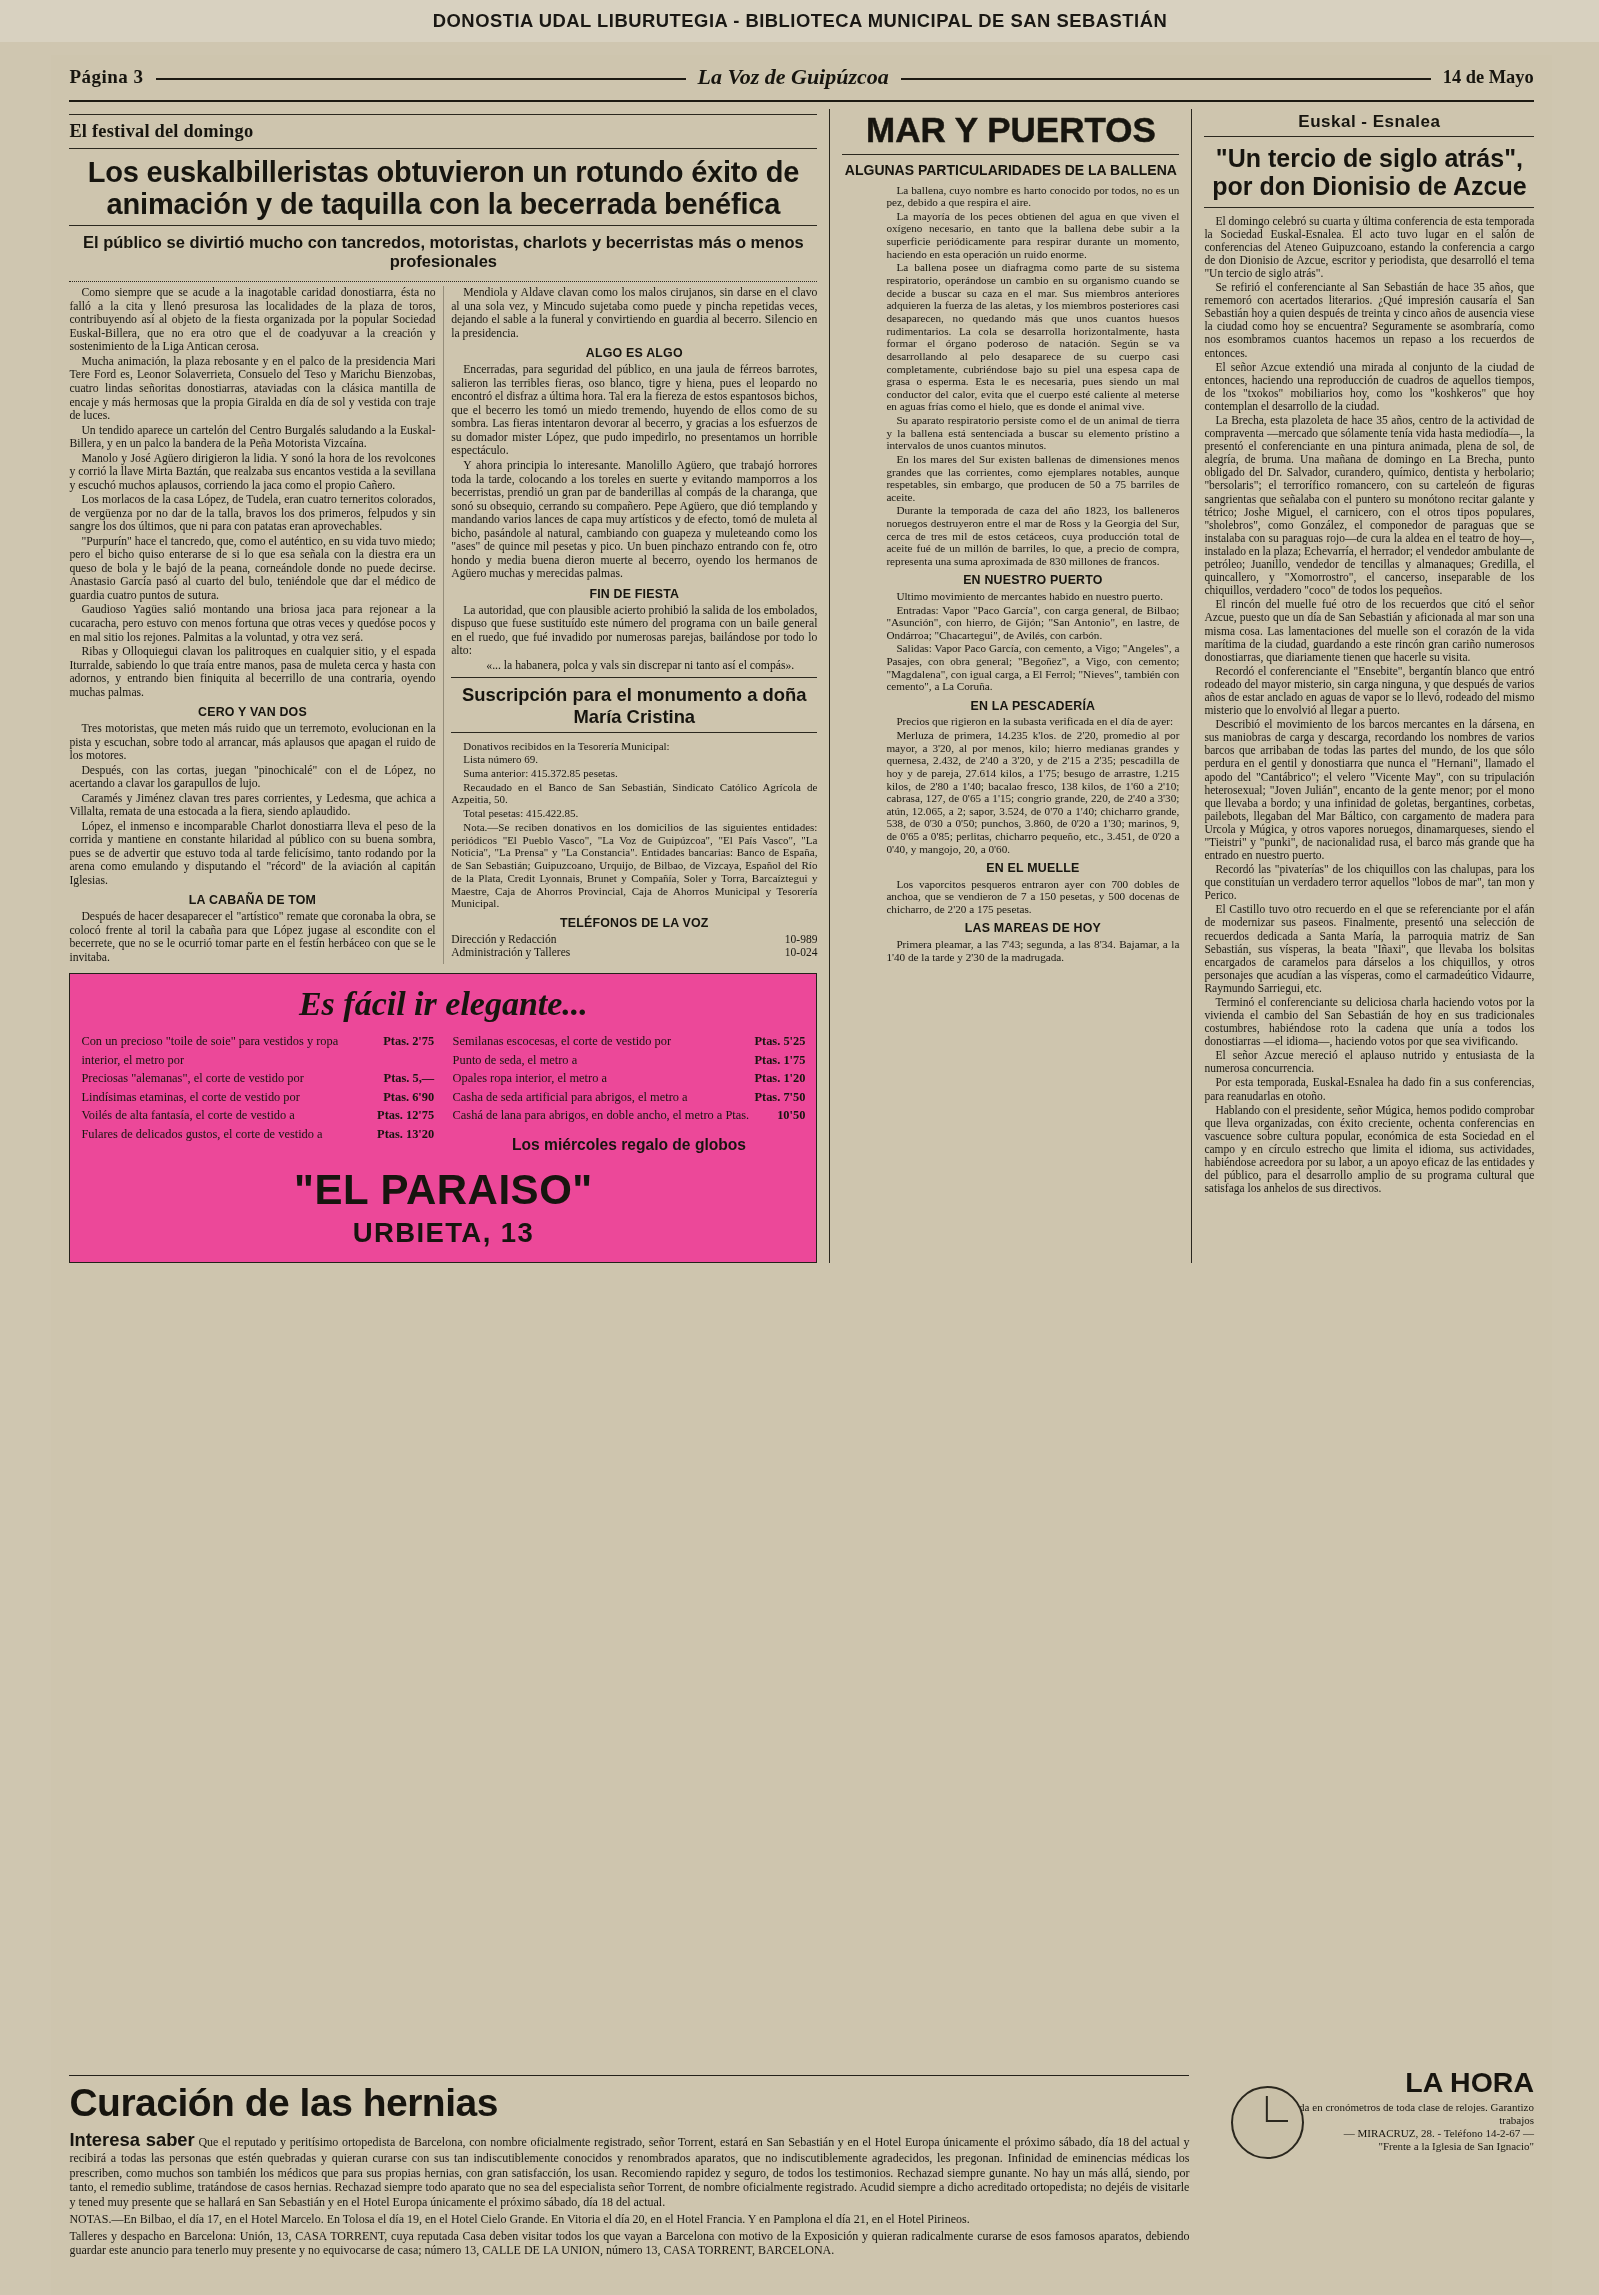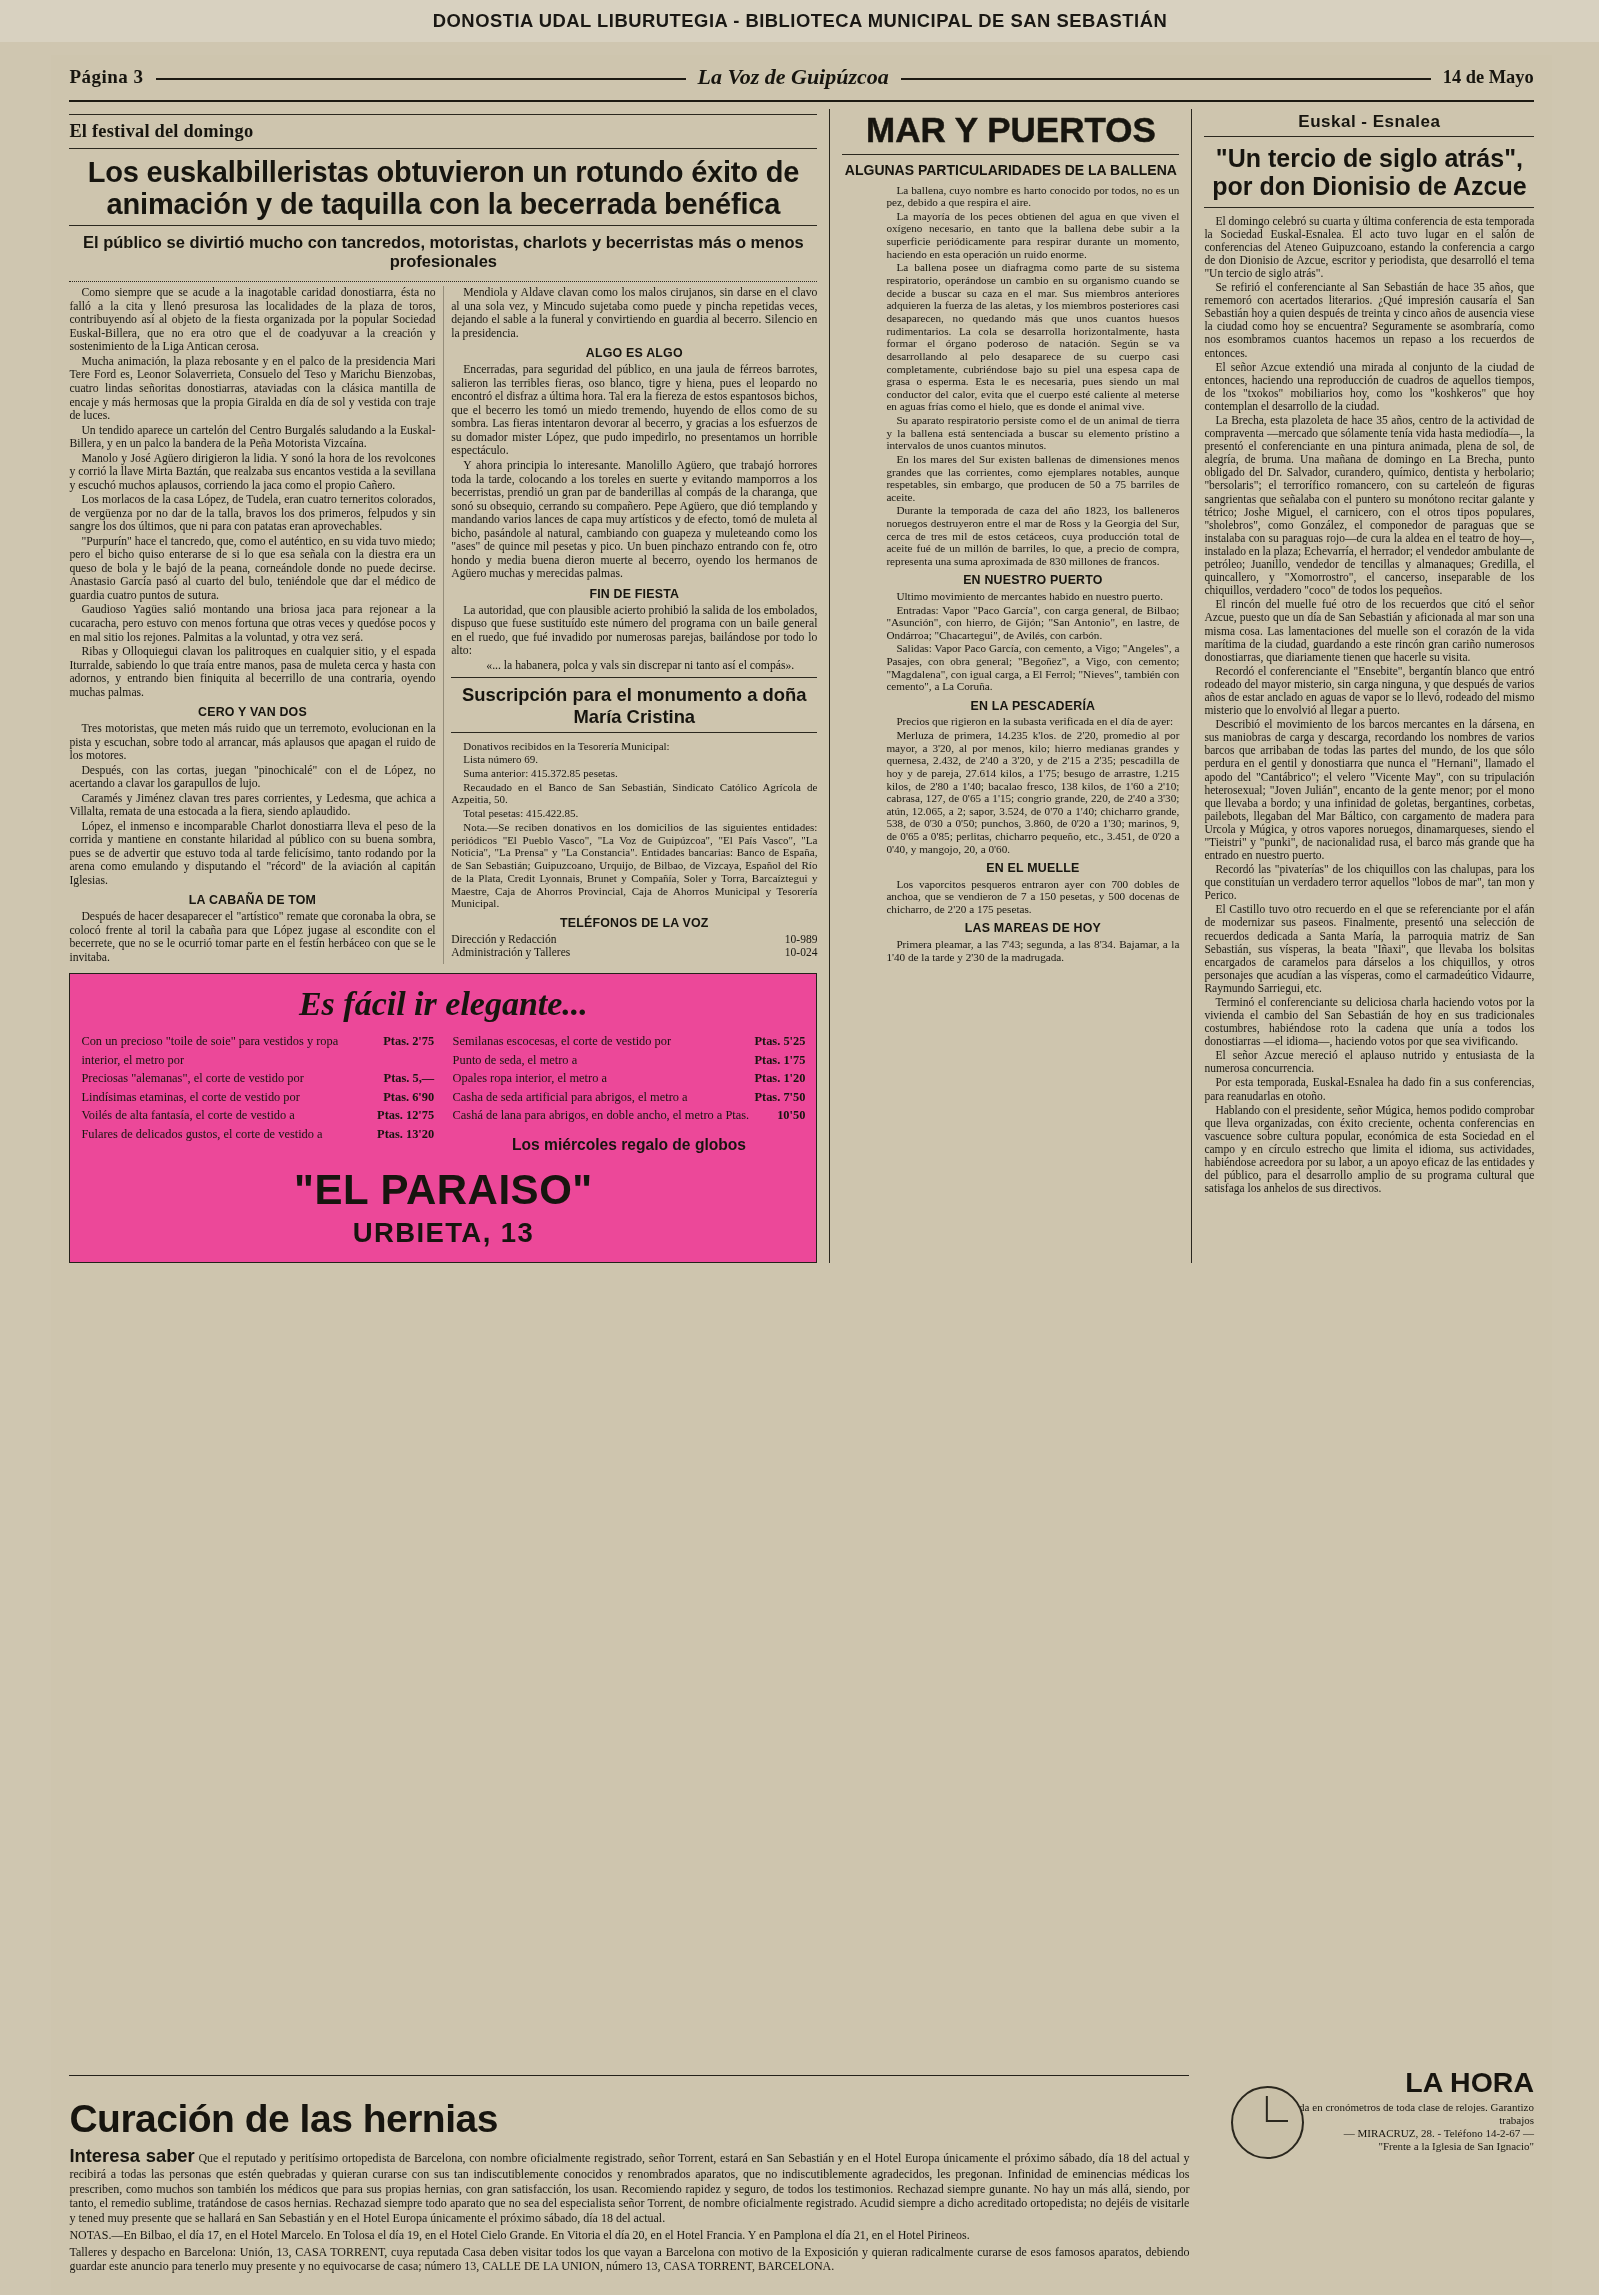--- a/index.html
+++ b/index.html
@@ -118,21 +118,21 @@
     font-family:"Liberation Sans",sans-serif;font-weight:700;font-size:42px;
     text-align:center;letter-spacing:0.5px;margin:6.4px 0 1.8px 0;
   }
   .paraiso-addr{
     font-family:"Liberation Sans",sans-serif;font-weight:700;font-size:27.5px;
     text-align:center;letter-spacing:1.4px;margin:2.8px 0 2.8px 0;
   }
   
   .hernias{
     position:absolute;left:18.4px;top:2020px;width:1120px;
-    border-top:1.8px solid #24211a;padding-top:18px;
+    border-top:1.8px solid #24211a;padding-top:2px;
   }
   .hernias h1{
     font-family:"Liberation Sans",sans-serif;font-weight:700;font-size:39px;
     margin:2.8px 0 4.6px 0;letter-spacing:-0.5px;
   }
   .hernias .lead{font-family:"Liberation Sans",sans-serif;font-weight:700;font-size:18.4px;display:inline;}
   .hernias .txt{font-family:"Liberation Serif",serif;font-size:12px;line-height:1.2;text-align:justify;}
   .hernias p{margin:0 0 2.8px 0;}
   
   .lahora{

